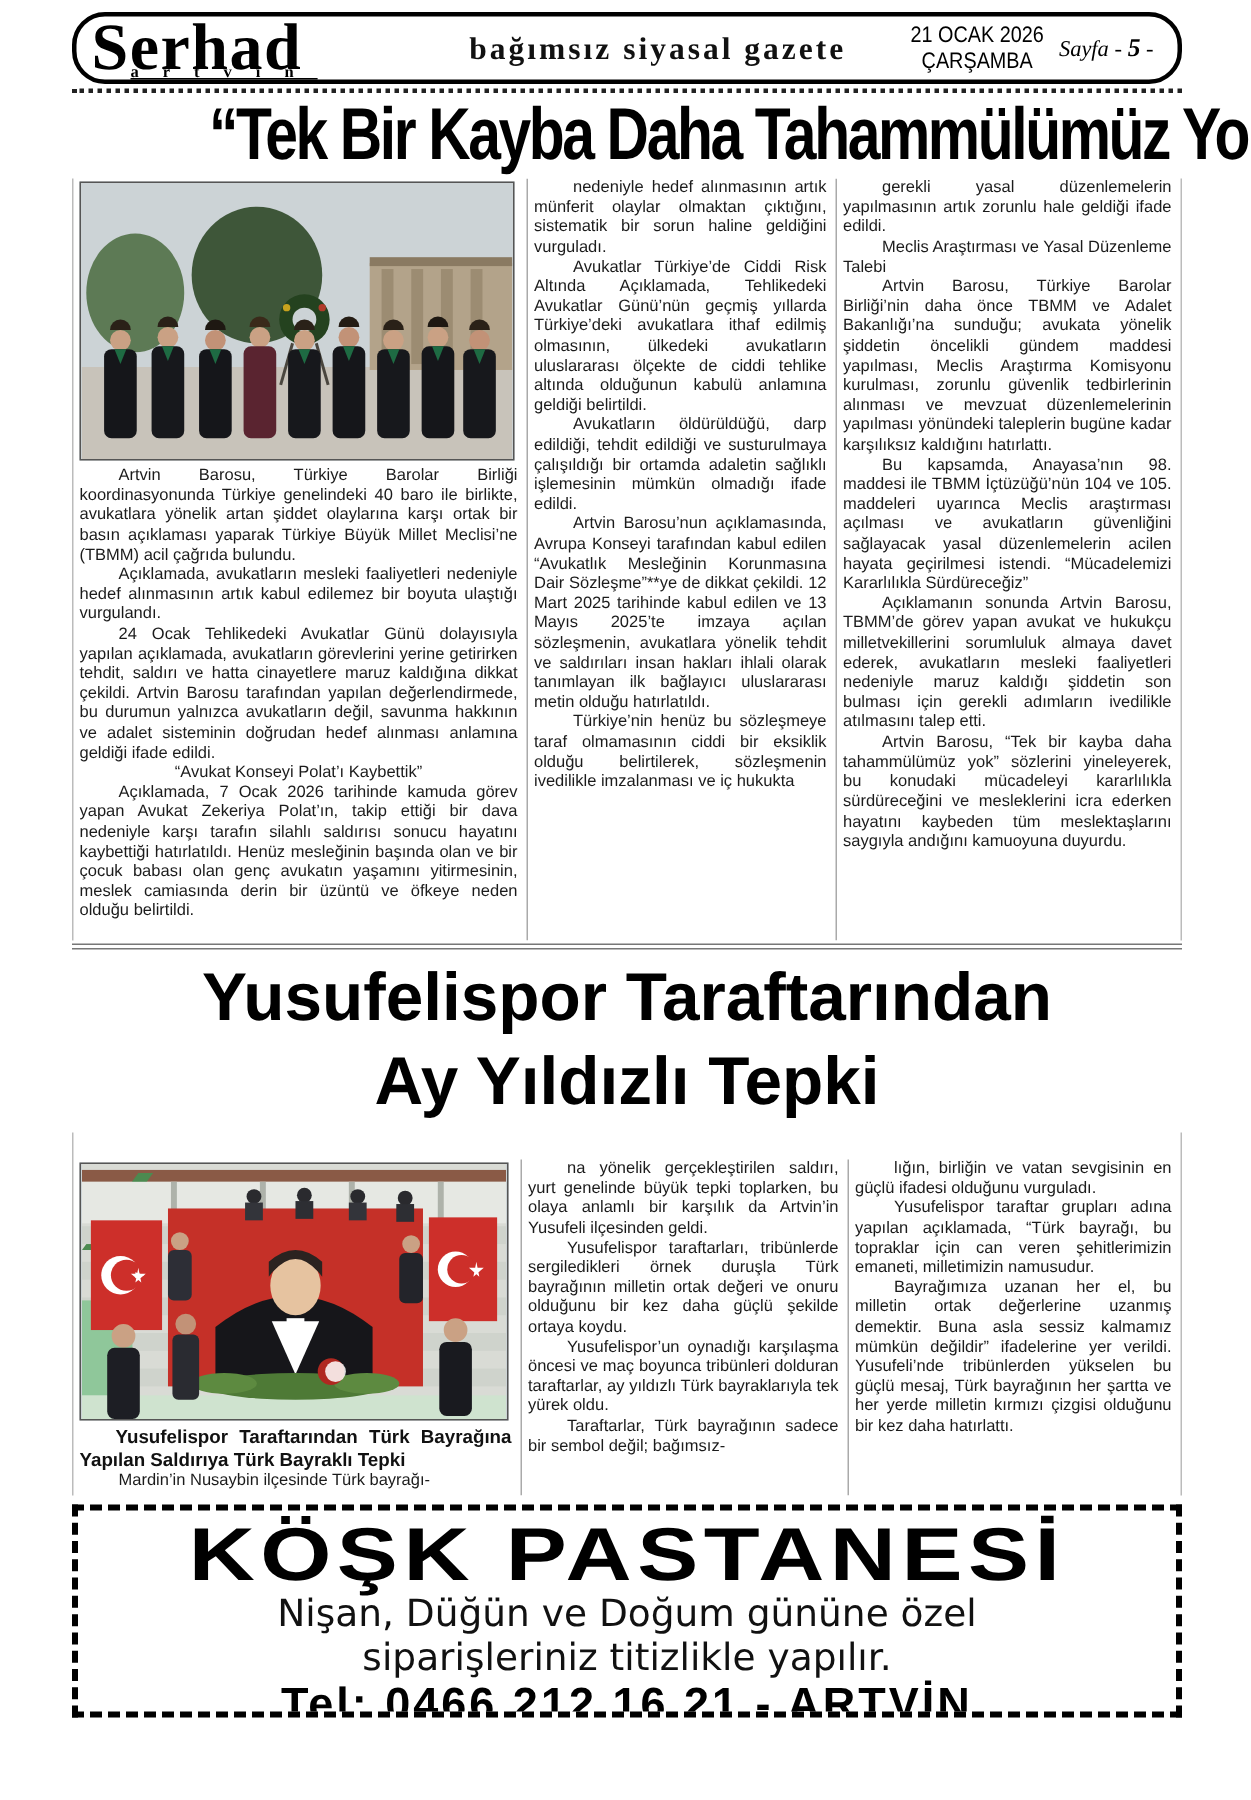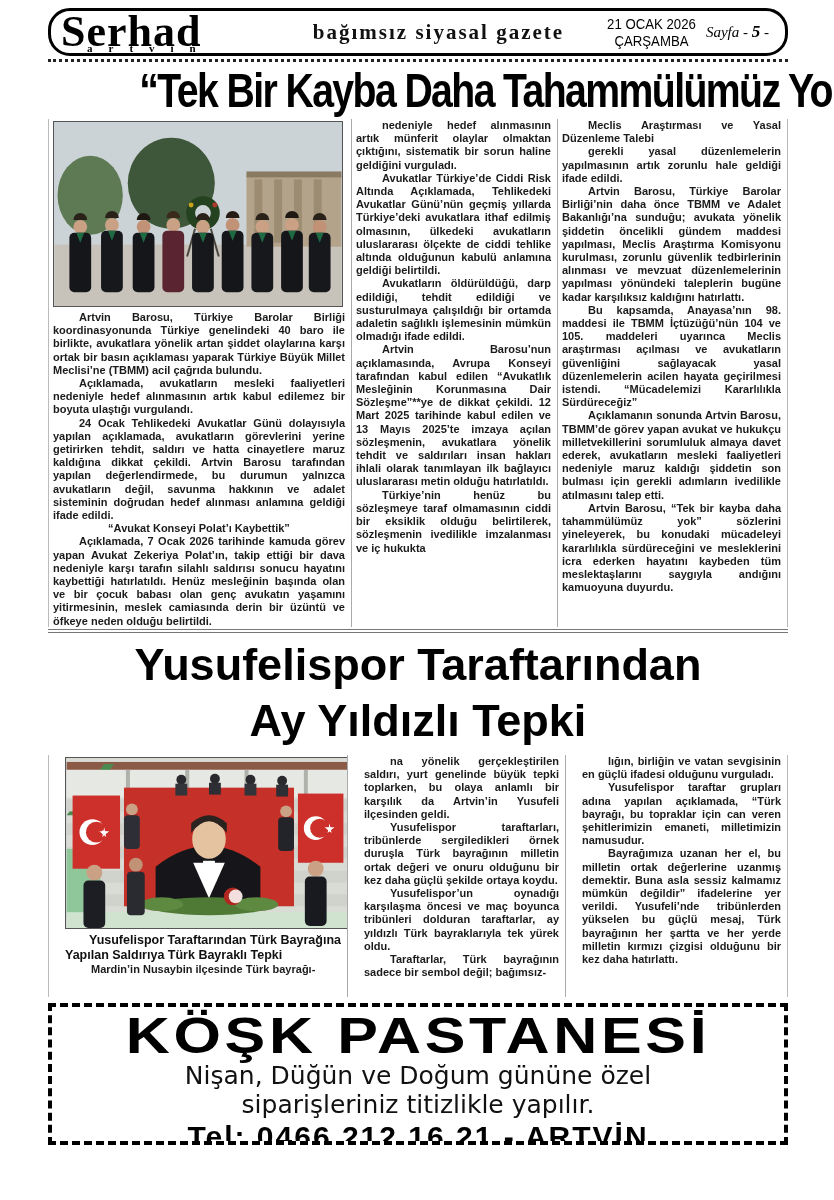--- a/index.html
+++ b/index.html
@@ -54,41 +54,41 @@
   
   .article1 {
     margin-top:3px; display:grid; grid-template-columns:302px 206px 1fr;
     column-gap:0; height:508px; overflow:hidden;
     border-left:1px solid #bbb; border-right:1px solid #bbb;
   }
   .a1col { overflow:hidden; padding:0 6px 0 4px; }
   .a1col + .a1col { border-left:1px solid #aaa; }
   .photo-frame { display:block; border:1px solid #555; background:#ccd3d6; margin:2px 0 4px 0; }
   p.para {
-    font-size:11px; line-height:13.2px; font-weight:bold; text-align:justify;
+    font-size:11px; line-height:13.2px; font-weight:normal; text-align:justify;
     text-indent:26px; color:#1b1b1b;
   }
   p.subhead-center { text-align:center; text-indent:0; }
 
   .thick-rule { margin-top:2px; height:4px; border-top:1.5px solid #777; border-bottom:1.5px solid #777; }
 
   
   .headline2 {
     margin-top:4px; text-align:center;
     font-family:Liberation Sans, sans-serif; font-weight:bold; color:#000;
     font-size:45px; line-height:56px; letter-spacing:0px;
   }
 
   
   .article2 {
     margin-top:6px; display:grid; grid-template-columns:298px 218px 1fr;
     height:242px; overflow:hidden;
     border-left:1px solid #bbb; border-right:1px solid #bbb;
   }
-  .a2col { overflow:hidden; padding:0 6px 0 16px; }
+  .a2col { overflow:hidden; padding:0 6px 0 4px;margin-top:18px; }
   .a2col + .a2col { border-left:1px solid #aaa; }
   p.caption {
     font-size:12.5px; line-height:15px; font-weight:bold; text-align:justify;
     text-indent:24px; color:#111; margin-top:2px;
   }
 
   
   .ad-box {
     margin-top:6px; border:4px dashed #000; padding:4px 8px 6px 8px;
     text-align:center; height:142px; overflow:hidden;
@@ -218,22 +218,22 @@
 
       </div>
       <div class="a1col">
         <p class="para">nedeniyle hedef alınmasının artık münferit olaylar olmaktan çıktığını, sistematik bir sorun haline geldiğini vurguladı.</p>
         <p class="para">Avukatlar Türkiye’de Ciddi Risk Altında Açıklamada, Tehlikedeki Avukatlar Günü’nün geçmiş yıllarda Türkiye’deki avukatlara ithaf edilmiş olmasının, ülkedeki avukatların uluslararası ölçekte de ciddi tehlike altında olduğunun kabulü anlamına geldiği belirtildi.</p>
         <p class="para">Avukatların öldürüldüğü, darp edildiği, tehdit edildiği ve susturulmaya çalışıldığı bir ortamda adaletin sağlıklı işlemesinin mümkün olmadığı ifade edildi.</p>
         <p class="para">Artvin Barosu’nun açıklamasında, Avrupa Konseyi tarafından kabul edilen “Avukatlık Mesleğinin Korunmasına Dair Sözleşme”**ye de dikkat çekildi. 12 Mart 2025 tarihinde kabul edilen ve 13 Mayıs 2025’te imzaya açılan sözleşmenin, avukatlara yönelik tehdit ve saldırıları insan hakları ihlali olarak tanımlayan ilk bağlayıcı uluslararası metin olduğu hatırlatıldı.</p>
         <p class="para">Türkiye’nin henüz bu sözleşmeye taraf olmamasının ciddi bir eksiklik olduğu belirtilerek, sözleşmenin ivedilikle imzalanması ve iç hukukta</p>
       </div>
       <div class="a1col">
+        <p class="para">gerekli yasal düzenlemelerin yapılmasının artık zorunlu hale geldiği ifade edildi.</p>
         <p class="para">Meclis Araştırması ve Yasal Düzenleme Talebi</p>
-        <p class="para">gerekli yasal düzenlemelerin yapılmasının artık zorunlu hale geldiği ifade edildi.</p>
         <p class="para">Artvin Barosu, Türkiye Barolar Birliği’nin daha önce TBMM ve Adalet Bakanlığı’na sunduğu; avukata yönelik şiddetin öncelikli gündem maddesi yapılması, Meclis Araştırma Komisyonu kurulması, zorunlu güvenlik tedbirlerinin alınması ve mevzuat düzenlemelerinin yapılması yönündeki taleplerin bugüne kadar karşılıksız kaldığını hatırlattı.</p>
         <p class="para">Bu kapsamda, Anayasa’nın 98. maddesi ile TBMM İçtüzüğü’nün 104 ve 105. maddeleri uyarınca Meclis araştırması açılması ve avukatların güvenliğini sağlayacak yasal düzenlemelerin acilen hayata geçirilmesi istendi. “Mücadelemizi Kararlılıkla Sürdüreceğiz”</p>
         <p class="para">Açıklamanın sonunda Artvin Barosu, TBMM’de görev yapan avukat ve hukukçu milletvekillerini sorumluluk almaya davet ederek, avukatların mesleki faaliyetleri nedeniyle maruz kaldığı şiddetin son bulması için gerekli adımların ivedilikle atılmasını talep etti.</p>
         <p class="para">Artvin Barosu, “Tek bir kayba daha tahammülümüz yok” sözlerini yineleyerek, bu konudaki mücadeleyi kararlılıkla sürdüreceğini ve mesleklerini icra ederken hayatını kaybeden tüm meslektaşlarını saygıyla andığını kamuoyuna duyurdu.</p>
       </div>
     </section>
 
     <div class="thick-rule"></div>
 
     <h2 class="headline2">

